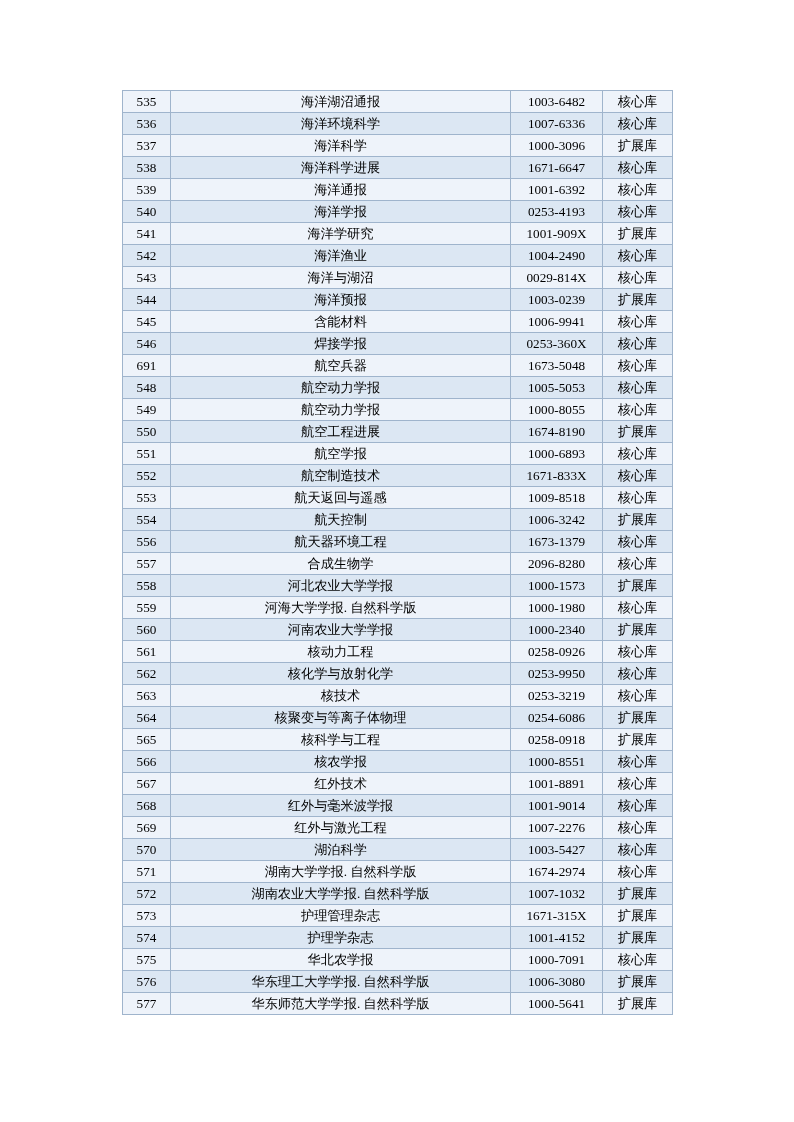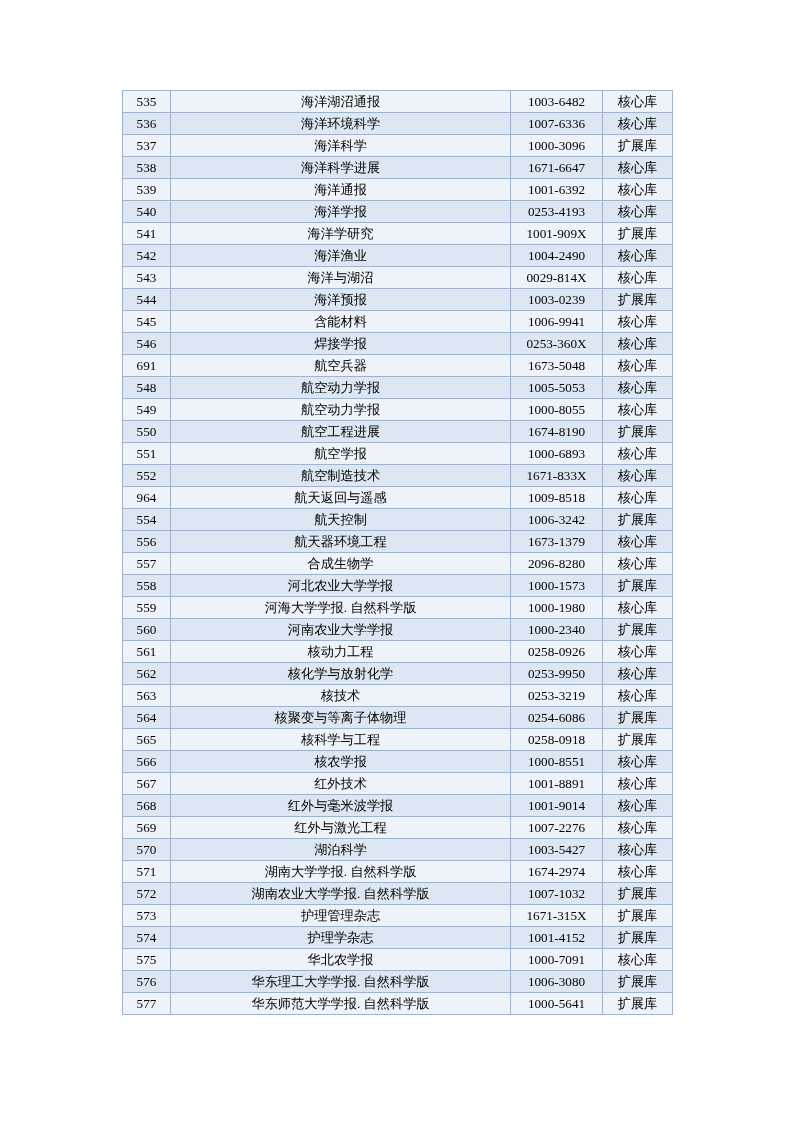--- a/index.html
+++ b/index.html
@@ -172,21 +172,21 @@
           <td class="cell-issn">1000-6893</td>
           <td class="cell-cat">核心库</td>
         </tr>
         <tr class="row-even">
           <td class="cell-num">552</td>
           <td class="cell-name">航空制造技术</td>
           <td class="cell-issn">1671-833X</td>
           <td class="cell-cat">核心库</td>
         </tr>
         <tr class="row-odd">
-          <td class="cell-num">964</td>
+          <td class="cell-num">553</td>
           <td class="cell-name">航天返回与遥感</td>
           <td class="cell-issn">1009-8518</td>
           <td class="cell-cat">核心库</td>
         </tr>
         <tr class="row-even">
           <td class="cell-num">554</td>
           <td class="cell-name">航天控制</td>
           <td class="cell-issn">1006-3242</td>
           <td class="cell-cat">扩展库</td>
         </tr>

